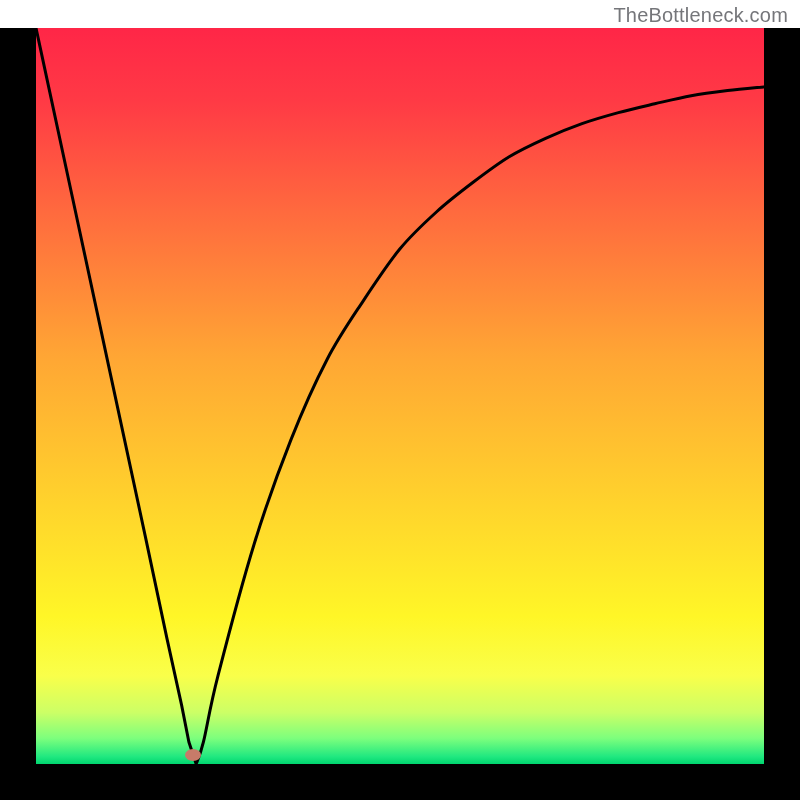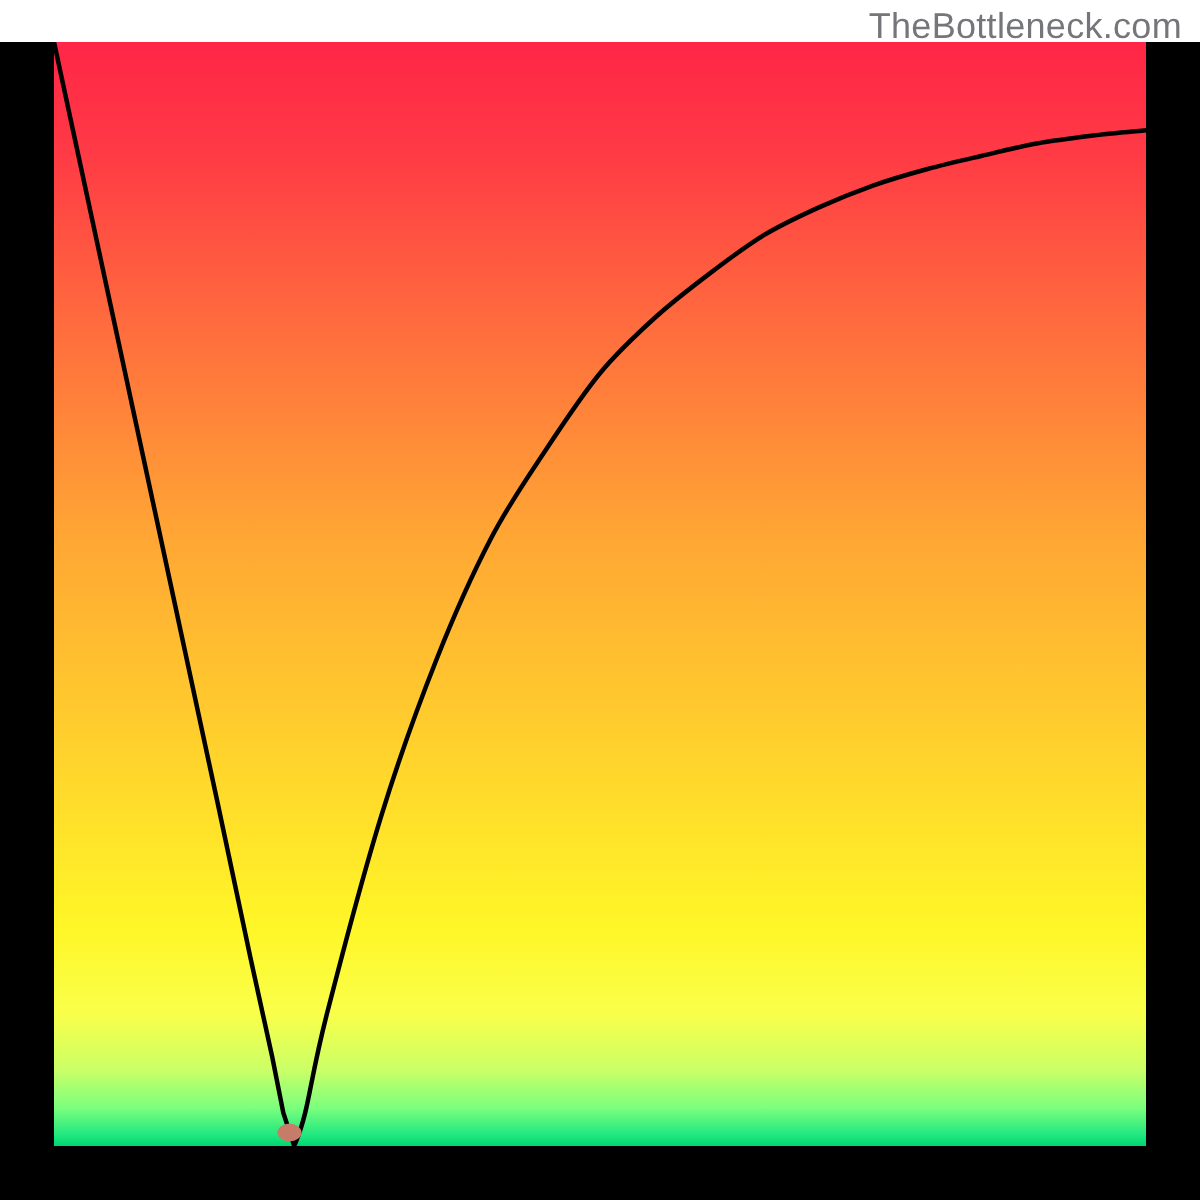--- a/index.html
+++ b/index.html
@@ -8,21 +8,21 @@
     height: 800px;
     background: #fff;
     font-family: Arial, Helvetica, sans-serif;
     position: relative;
     overflow: hidden;
   }
   .watermark {
     position: absolute;
     top: 4px;
     right: 12px;
-    font-size: 24px;
+    font-size: 20px;
     color: #75767a;
     font-weight: 400;
     letter-spacing: 0.2px;
     z-index: 10;
   }
   .outer {
     position: absolute;
     left: 0;
     top: 28px;
     width: 800px;

